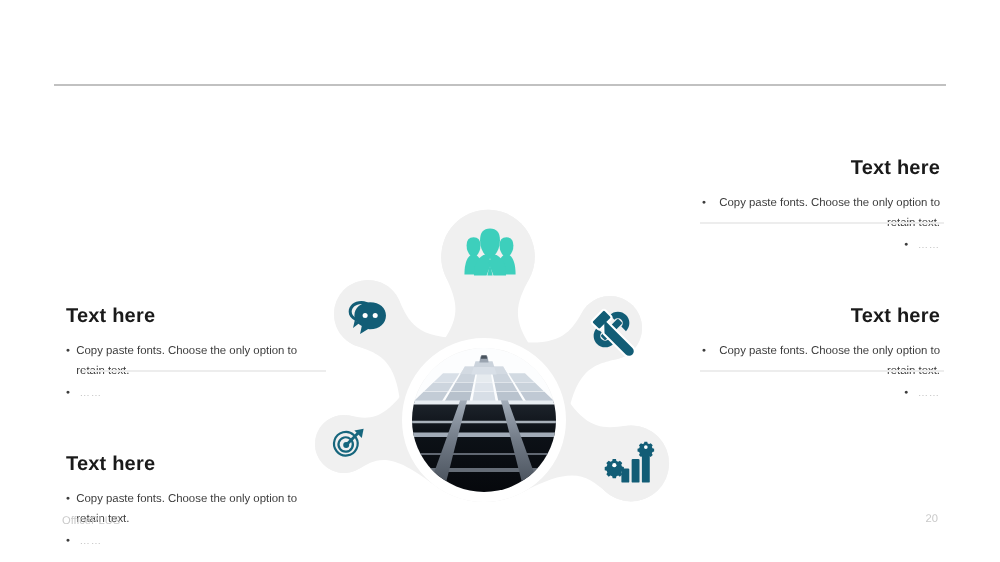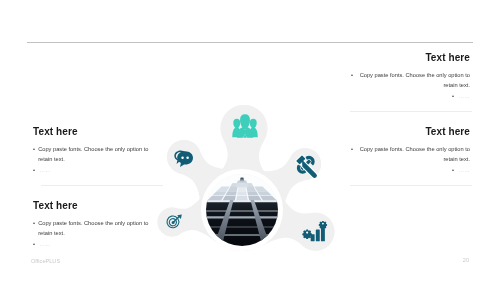--- a/index.html
+++ b/index.html
@@ -2,21 +2,21 @@
 <html><head>
 <meta charset="utf-8">
 <style>
   html,body{margin:0;padding:0;}
   body{width:500px;height:281px;background:#ffffff;font-family:"Liberation Sans",sans-serif;
        overflow:hidden;position:relative;-webkit-font-smoothing:antialiased;}
   .slide{position:absolute;left:0;top:0;width:500px;height:281px;background:#fff;}
   .topline{position:absolute;left:27px;top:42px;width:446px;height:1px;background:#c1c1c1;}
   .hubsvg{position:absolute;left:0;top:0;}
   .blk{position:absolute;}
-  .heading{font-size:10px;font-weight:bold;color:#1a1a1a;line-height:11px;letter-spacing:0.1px;}
+  .heading{font-size:10px;font-weight:bold;color:#1a1a1a;line-height:11px;letter-spacing:0.1px;margin-top:27px;}
   .bl{display:flex;font-size:5.7px;color:#3c3c3c;line-height:9.6px;}
   .bl .dot{flex:0 0 auto;}
   .bl .tx{flex:1 1 auto;}
   .blk.right .bl{text-align:right;}
   .bl.short{display:block;text-align:left;}
   .blk.right .bl.short{text-align:right;}
   .faint{color:#c4c4c4;font-size:5.2px;letter-spacing:0.4px;}
   .sep{position:absolute;height:1px;background:#ededed;}
   .footer{position:absolute;font-size:5.6px;color:#c9c9c9;}
 </style>

